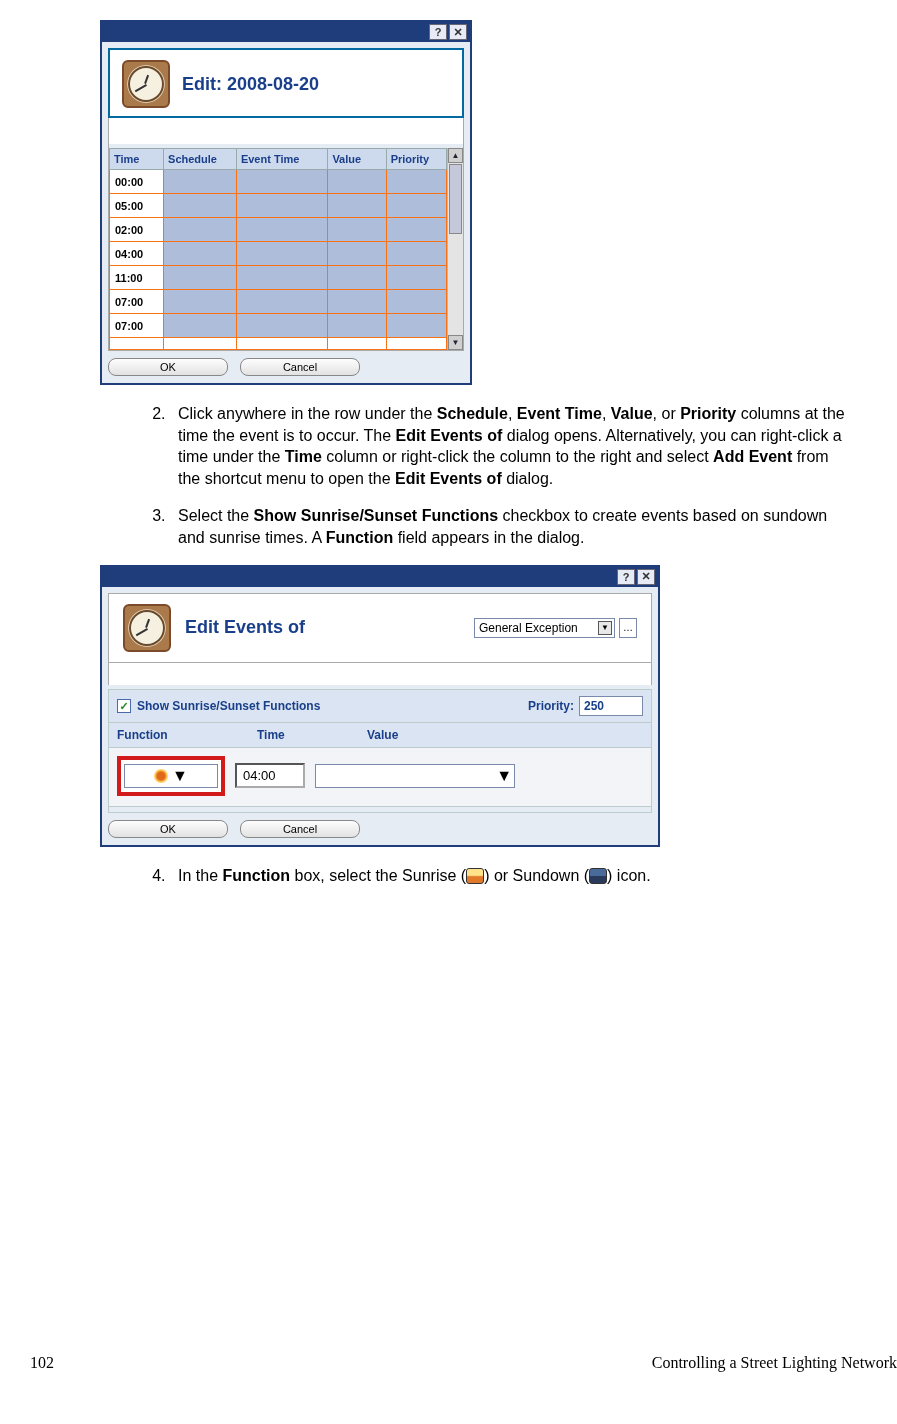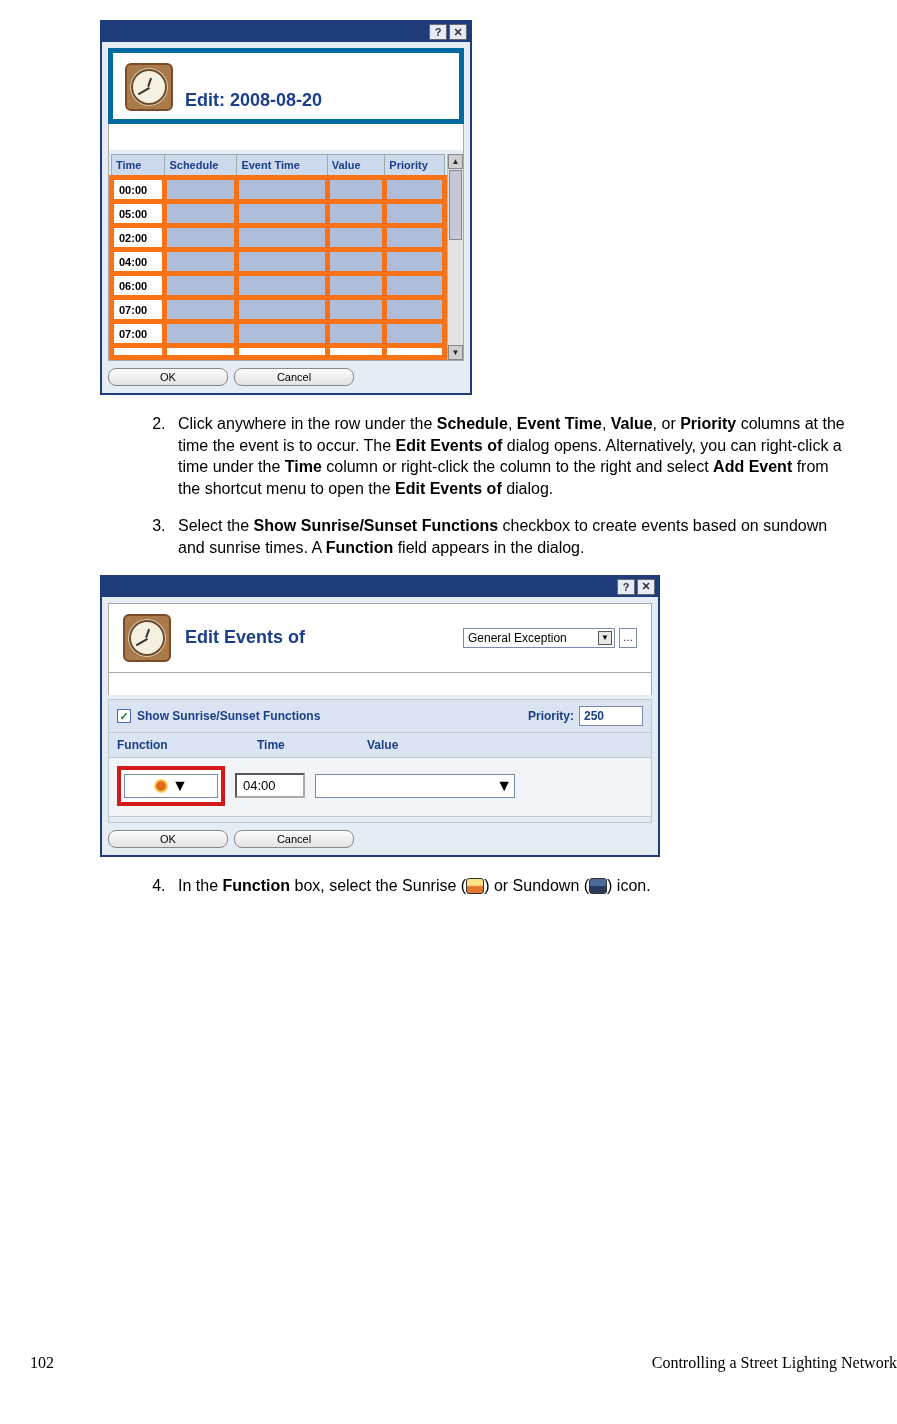--- a/index.html
+++ b/index.html
@@ -39,25 +39,25 @@
     align-items: center;
     justify-content: center;
     font-size: 11px;
     font-weight: bold;
     color: #333;
     cursor: default;
   }
   .dlg-header {
     padding: 10px 12px 8px 12px;
     display: flex;
-    align-items: flex-end;
+    align-items: center;
     gap: 12px;
     background: #ffffff;
     margin: 6px 6px 0 6px;
-    border: 5px solid #0369a1;
+    border: 2px solid #0369a1;
   }
   .clock-icon {
     width: 48px;
     height: 48px;
     border: 2px solid #7a4a2a;
     border-radius: 6px;
     background: radial-gradient(circle at 50% 50%, #f5eedd 58%, #aa7a4a 62%);
     position: relative;
     display: flex;
     align-items: center;
@@ -112,21 +112,21 @@
   .grid-table th {
     background: #cdd9ec;
     color: #1a3f8a;
     font-weight: bold;
     padding: 4px 4px;
     border: 1px solid #9aa;
     text-align: left;
     font-size: 11px;
   }
   .grid-table td {
-    border: 5px solid #f97316;
+    border: 1px solid #f97316;
     padding: 0;
     height: 24px;
     background: #aebdda;
     margin-top: 12px;
   }
   .grid-table td.timecol {
     background: #ffffff;
     font-weight: bold;
     font-size: 11px;
     padding: 3px 5px;
@@ -160,21 +160,21 @@
   .vscroll .thumb {
     position: absolute;
     left: 1px; right: 1px;
     background: #c4c8d8;
     border: 1px solid #888;
   }
   .dlg-footer {
     background: #e6ecf4;
     padding: 7px 6px;
     display: flex;
-    gap: 6px;
+    gap: 12px;
   }
   .dlg-btn {
     background: linear-gradient(#fdfdfd, #e2e2e2);
     border: 1px solid #888;
     border-radius: 8px;
     font-size: 11px;
     padding: 2px 0;
     width: 120px;
     text-align: center;
     font-family: Verdana, Arial, sans-serif;
@@ -428,21 +428,21 @@
                 <td></td>
               </tr>
               <tr>
                 <td class="timecol">04:00</td>
                 <td></td>
                 <td></td>
                 <td></td>
                 <td></td>
               </tr>
               <tr>
-                <td class="timecol">06:00</td>
+                <td class="timecol">11:00</td>
                 <td></td>
                 <td></td>
                 <td></td>
                 <td></td>
               </tr>
               <tr>
                 <td class="timecol">07:00</td>
                 <td></td>
                 <td></td>
                 <td></td>
@@ -495,21 +495,21 @@
       <div class="left">
         <div class="clock-icon">
           <div class="clock-face">
               <div class="hand h"></div>
               <div class="hand m"></div>
             </div>
         </div>
         <div class="dlg-title">Edit Events of</div>
       </div>
       <div class="dlg2-sel">
-        <div class="combo" style="width:152px;">
+        <div class="combo" style="width:141px;">
           <span style="flex:1; white-space:nowrap; overflow:hidden;">General Exception</span>
           <div class="arrw">▼</div>
         </div>
         <div class="small-more">…</div>
       </div>
     </div>
     <div class="spacer-bar" style="height:22px;"></div>
 
     <div class="opts-band">
       <div class="chk">

